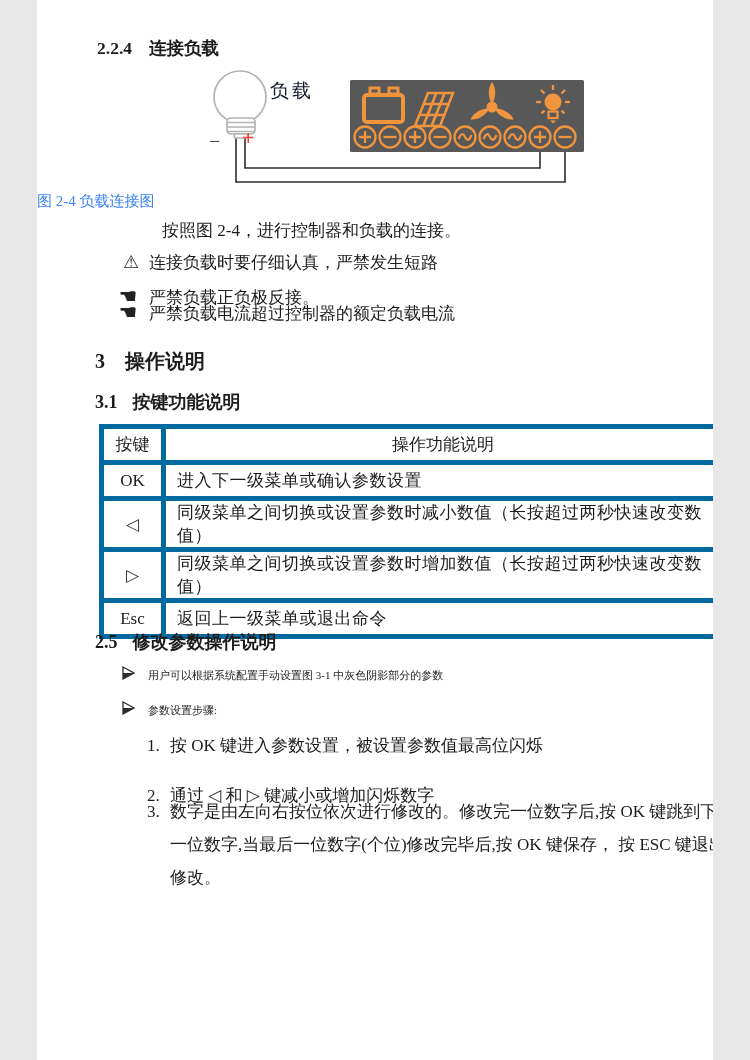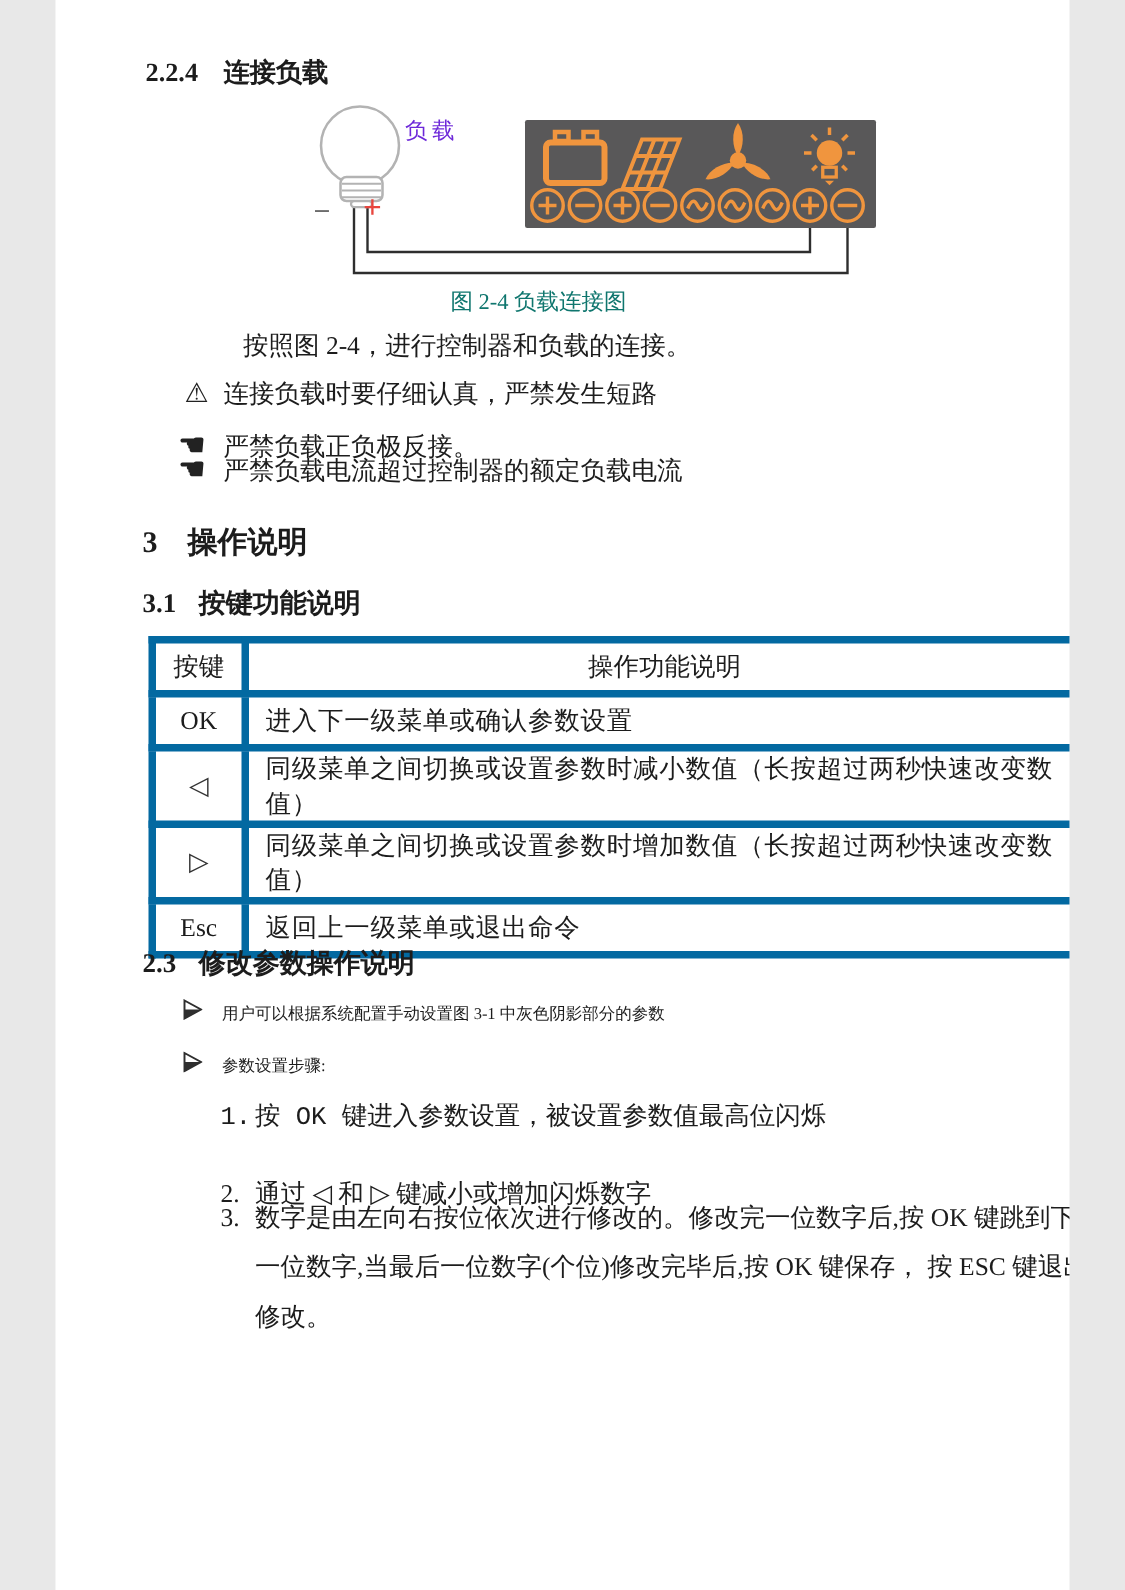--- a/index.html
+++ b/index.html
@@ -13,24 +13,24 @@
   .h224{left:60px;top:36px;font-size:17.5px;font-weight:bold;}
   .h224 .num{margin-right:17px;}
   .h3{left:58px;top:348px;font-size:20px;font-weight:bold;}
   .h3 .num{margin-right:20px;}
   .h31{left:58px;top:390px;font-size:18px;font-weight:bold;}
   .h31 .num{margin-right:15px;}
   .h32{left:58px;top:630px;font-size:18px;font-weight:bold;}
   .h32 .num{margin-right:15px;}
   
   .diagram{left:0;top:60px;}
-  .load-label{left:233px;top:78px;font-size:15px;color:#6d28d9;letter-spacing:3px;}
+  .load-label{left:233px;top:78px;font-size:19px;color:#0f172a;letter-spacing:3px;}
   .minus-label{left:172px;top:131px;font-size:20px;color:#454545;line-height:1;}
   .plus-label{left:205px;top:127px;font-size:22px;color:#e8463e;line-height:1;font-weight:bold;}
-  .fig-caption{left:0;top:192px;width:644px;text-align:center;font-size:15px;color:#0f766e;}
+  .fig-caption{left:0;top:192px;width:644px;text-align:left;font-size:15px;color:#3b82f6;}
   
   .intro-para{left:125px;top:219px;font-size:17px;}
   .note{font-size:17px;}
   .note .glyph{display:inline-block;width:26px;font-size:18px;color:#222;}
   .note-1{left:86px;top:251px;}
   .note-2{left:82px;top:284px;}
   .note-3{left:82px;top:300px;}
   .note-2 .glyph,.note-3 .glyph{font-size:20px;font-weight:bold;width:30px;}
   
   .key-table{left:62px;top:424px;width:626px;border-collapse:collapse;table-layout:fixed;}
@@ -43,21 +43,21 @@
   .key-table .desc-cell{text-align:left;padding-left:11px;letter-spacing:0.5px;}
   .key-table th{text-align:center;}
   .tri{font-size:21px;line-height:1;font-family:"DejaVu Sans",sans-serif;color:#333;}
   
   .bullet{font-size:11px;}
   .bullet-1{left:85px;top:665px;}
   .bullet-2{left:85px;top:700px;}
   .bullet .arrow{display:inline-block;margin-right:13px;position:relative;top:1px;}
   .step{font-size:17px;line-height:33px;}
   .step .n{display:inline-block;width:23px;}
-  .step-1{left:110px;top:729px;font-family:Liberation Mono, monospace;}
+  .step-1{left:110px;top:729px;}
   .step-2{left:110px;top:762px;margin-top:17px;}
   .step-3{left:110px;top:795px;width:582px;}
   .step-3 .n{vertical-align:top;}
   .step-3 .body-wrap{display:inline-block;width:556px;vertical-align:top;}
 </style>
 </head>
 <body>
 
 <div class="page">
 
@@ -203,21 +203,21 @@
       <td class="desc-cell">同级菜单之间切换或设置参数时增加数值（长按超过两秒快速改变数值）</td>
     </tr>
     <tr>
       <td class="key-cell">Esc</td>
       <td class="desc-cell">返回上一级菜单或退出命令</td>
     </tr>
   </tbody>
     </table>
 
   <div class="abs h32">
-    <span class="num">2.3</span><span>修改参数操作说明</span>
+    <span class="num">2.5</span><span>修改参数操作说明</span>
   </div>
 
   <div class="abs bullet bullet-1">
     <span class="arrow"><svg width="13" height="14" viewBox="0 0 13 14">
           <polygon points="1,1 12,7 1,13" fill="#ffffff" stroke="#2e2e2e" stroke-width="1.3"></polygon>
           <polygon points="1,13 12,7 1,7" fill="#2e2e2e"></polygon>
         </svg></span><span>用户可以根据系统配置手动设置图 3-1 中灰色阴影部分的参数</span>
   </div>
   <div class="abs bullet bullet-2">
     <span class="arrow"><svg width="13" height="14" viewBox="0 0 13 14">

